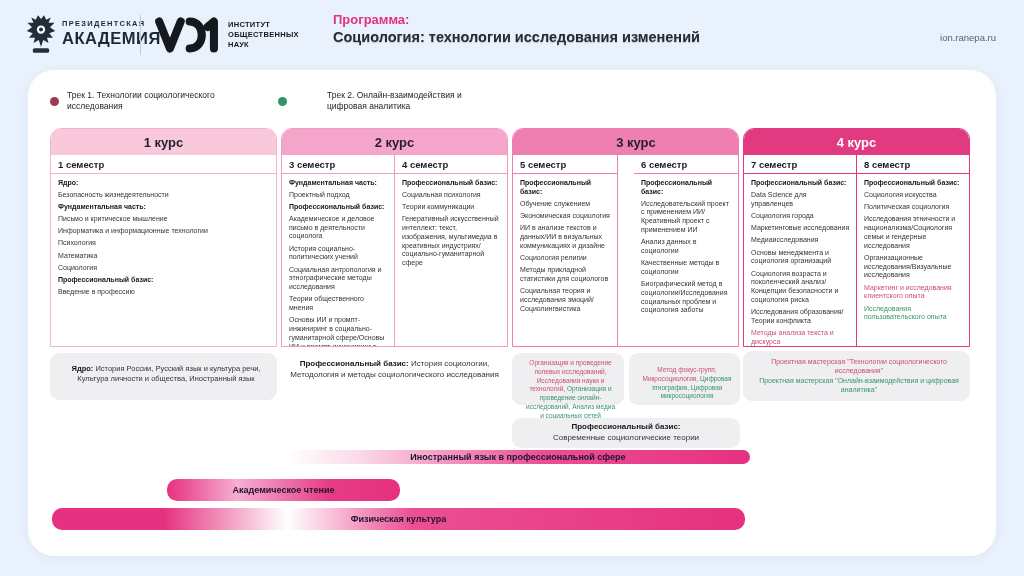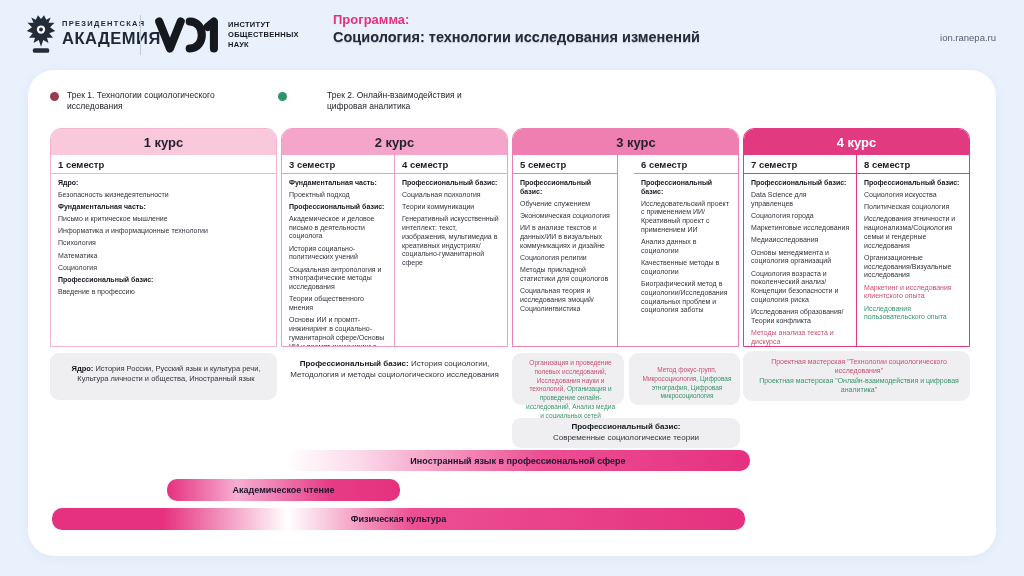--- a/index.html
+++ b/index.html
@@ -16,21 +16,21 @@
   .ionmark { position:absolute; left:152px; top:13px; }
   .iontxt { position:absolute; left:228px; top:20px; font-size:7.5px; font-weight:bold; color:#15181d; line-height:1.3; letter-spacing:.3px; }
   .plabel { position:absolute; left:333px; top:12px; font-size:13px; font-weight:bold; color:#e5317f; }
   .ptitle { position:absolute; left:333px; top:29px; font-size:14.5px; font-weight:bold; color:#272b33; text-shadow:0 1px 1px rgba(40,40,70,.22); }
   .site { position:absolute; right:28px; top:32px; font-size:9.5px; color:#566070; }
 
   
   .card { position:absolute; left:28px; top:70px; width:968px; height:486px; background:#ffffff; border-radius:26px; box-shadow:0 2px 12px rgba(40,60,120,.05); }
 
   
-  .leg { position:absolute; top:20px; display:flex; gap:8px; width:215px; }
+  .leg { position:absolute; top:20px; display:flex; gap:8px; width:215px;align-items:center; }
   .leg1 { left:22px; } .leg2 { left:250px;gap:40px; }
   .dot { width:9px; height:9px; border-radius:50%; flex:0 0 auto; margin-top:2px; }
   .dot1 { background:#9a3c4f; } .dot2 { background:#2f9468; }
   .leg .lab { font-size:8.5px; color:#24242c; line-height:1.25; }
 
   
   .table { position:absolute; left:22px; top:58px; width:920px; height:217px; }
   .group { position:absolute; top:0; width:227px; border-radius:11px 11px 0 0; border:1px solid; background:#fff; overflow:hidden; }
   .group.gp1 { left:0;   border-color:#f4b4cf; }
   .group.gp2 { left:231px; border-color:#f09cc3; }
@@ -61,21 +61,21 @@
   .bb2 { left:253px; top:283px; width:227px; font-size:8px; }
   .bb3 { left:484px; top:283px; width:112px; font-size:6.5px; height:52px; }
   .bb4 { left:601px; top:283px; width:111px; font-size:6.5px; height:52px; padding-top:13px; }
   .bb5 { left:715px; top:281px; width:227px; font-size:7px; }
   .bb6 { left:484px; top:348px; width:228px; font-size:8px; padding:4px 8px; }
   .bseg { font-weight:bold; color:#15151d; }
   .blk { display:block; }
 
   
   .ban { position:absolute; border-radius:10px; display:flex; align-items:center; justify-content:center; font-size:9px; font-weight:bold; color:#1d1530; }
-  .ban1 { left:258px; top:380px; width:464px; height:21px;
+  .ban1 { left:258px; top:380px; width:464px; height:14px;
           background:linear-gradient(90deg,#ffffff 0%,#fbd9e9 16%,#ec4f93 55%,#e5317f 100%); }
   .ban2 { left:139px; top:409px; width:233px; height:22px;
           background:linear-gradient(90deg,#e5317f 0%,#f6aed2 30%,#e73b85 70%,#e5317f 100%); }
   .ban3 { left:24px; top:438px; width:693px; height:22px;
           background:linear-gradient(90deg,#e5317f 0%,#e5317f 16%,#ffffff 34%,#ec4f93 52%,#e5317f 100%); }
 </style>
 </head>
 <body>
 
 <div class="page">

